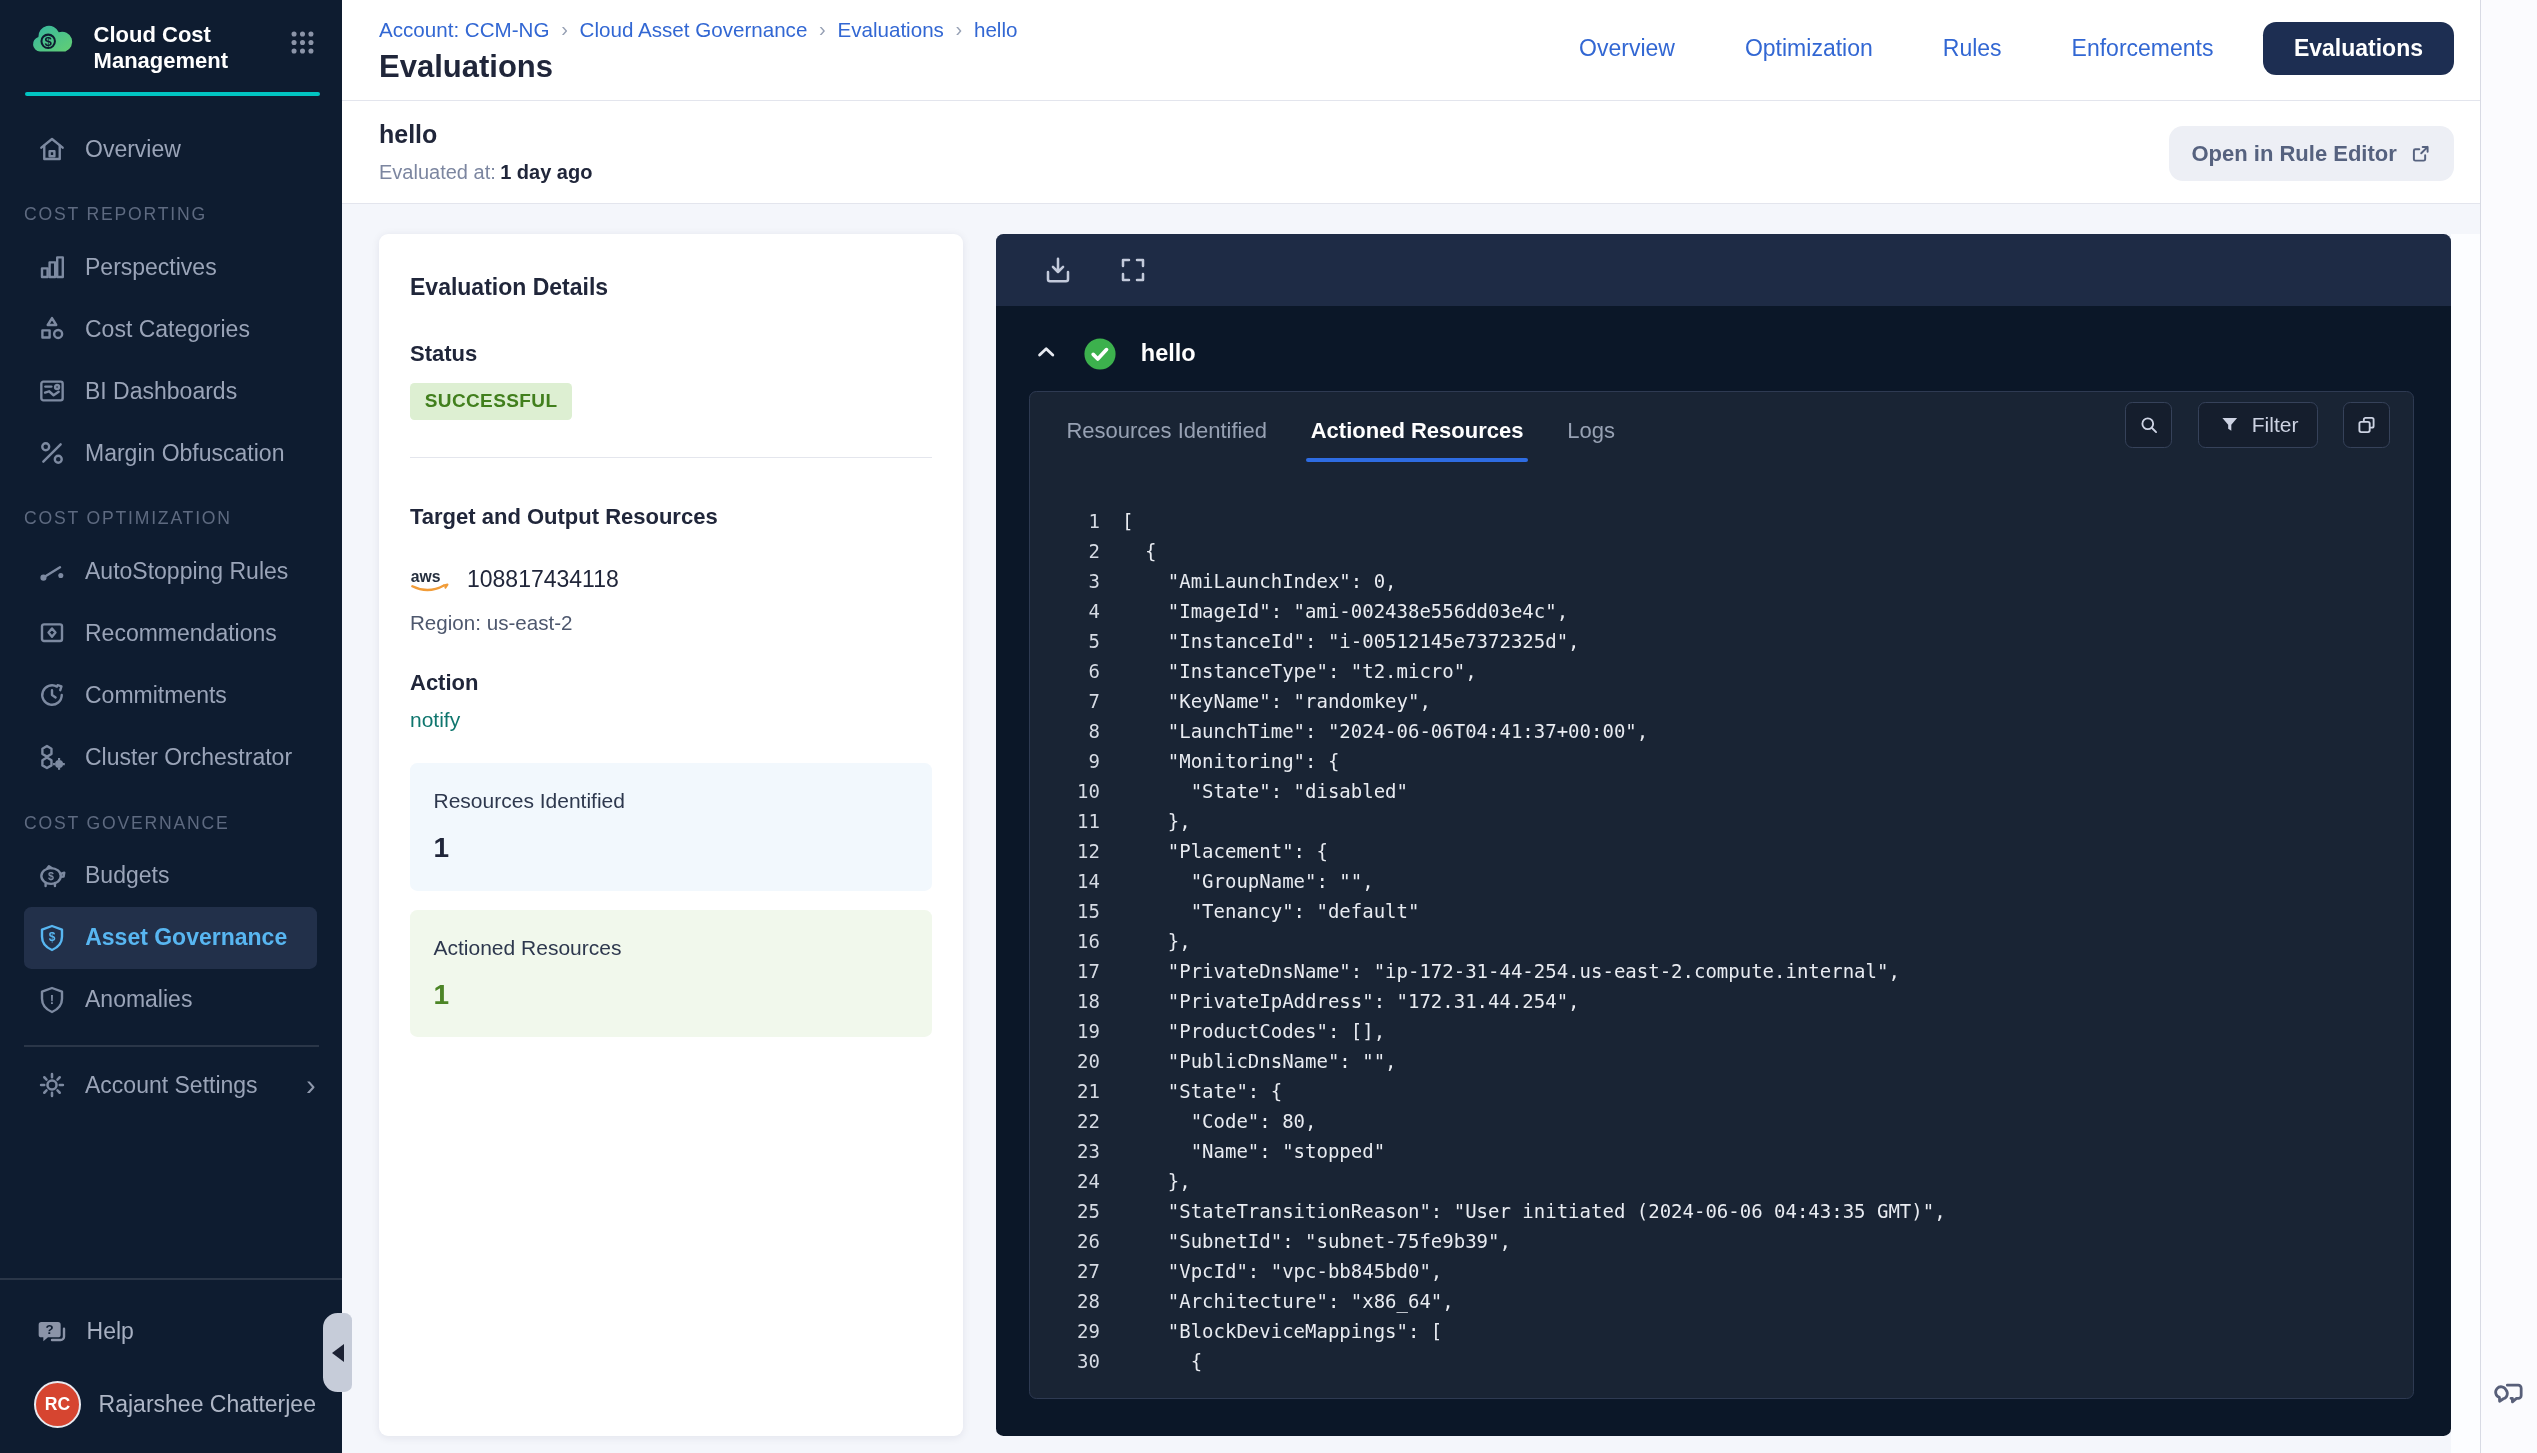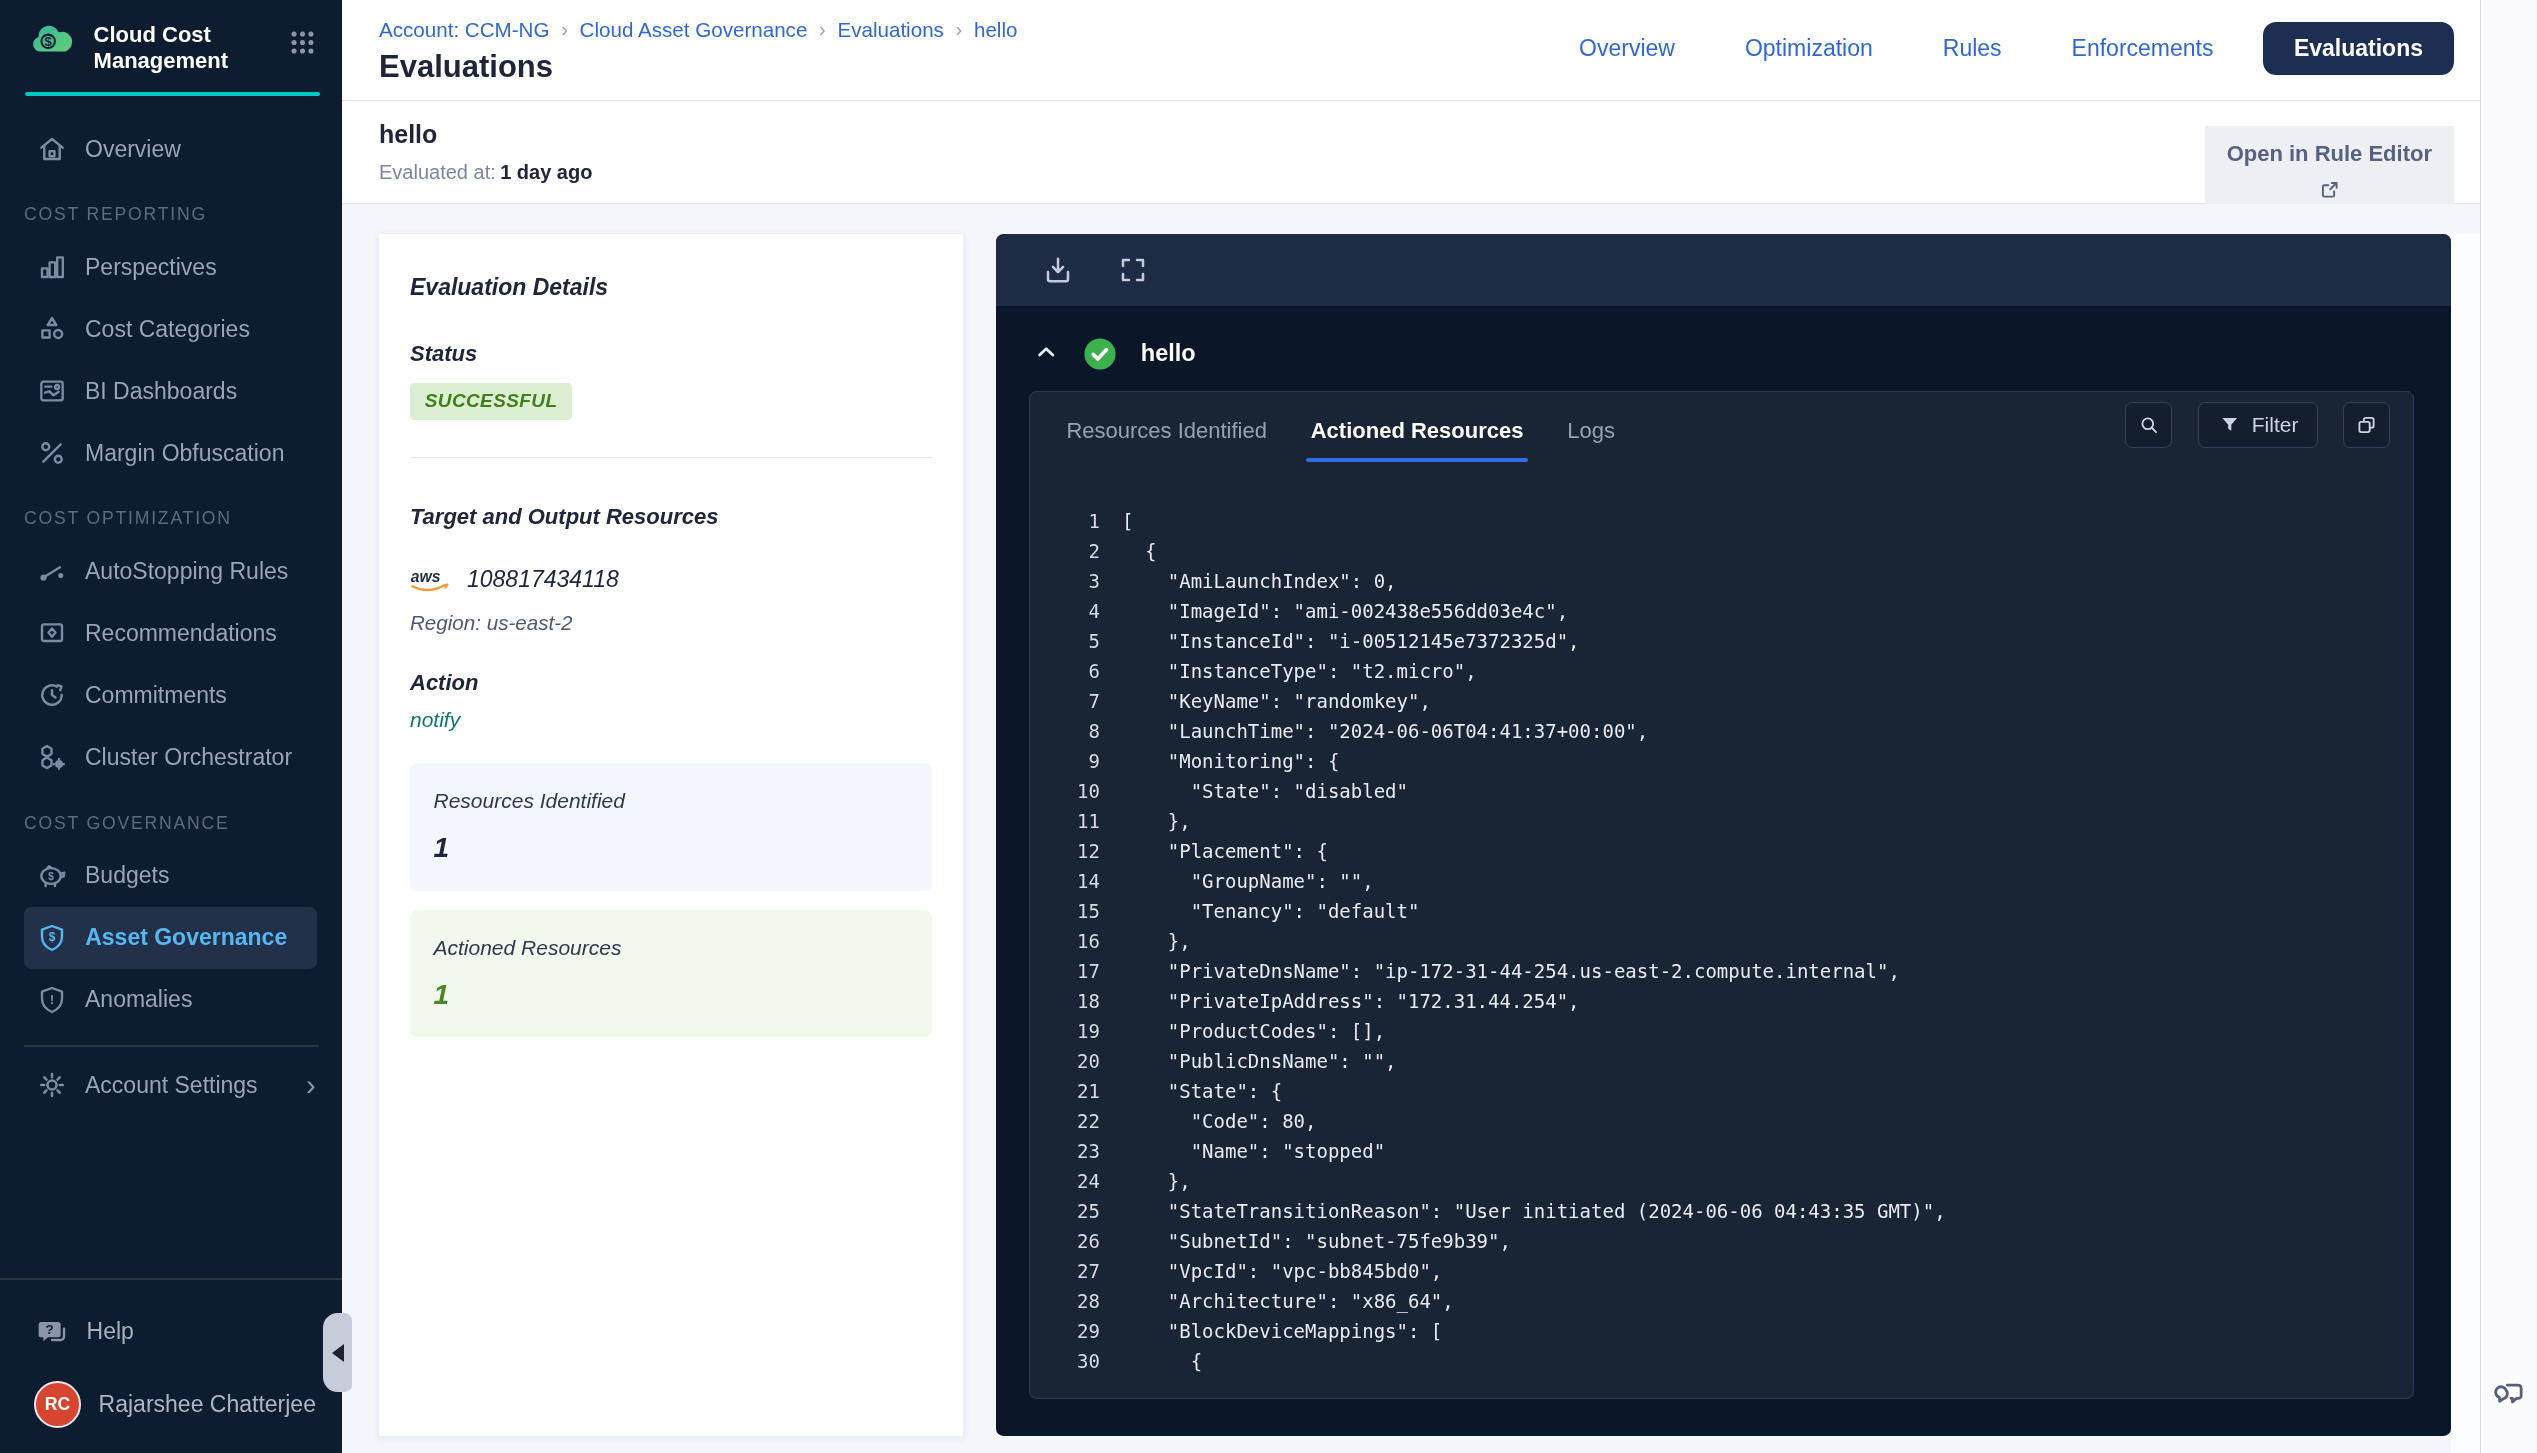--- a/index.html
+++ b/index.html
@@ -54,30 +54,30 @@
             font-size:23px; font-weight:500; color:#3267d3; }
   .topnav .nav-link { cursor:pointer; }
   .topnav .pill { background:#1d2e52; color:#fff; padding:13.2px 31px; border-radius:13.2px;
                   font-weight:700; margin-left:-20.6px; cursor:pointer; }
 
   .subheader { background:#fff; border-bottom:1.5px solid #e3e5ed; height:103px; padding:19px 26px 0 37px;
                display:flex; justify-content:space-between; align-items:flex-start; }
   .run-title { font-size:25px; font-weight:700; color:#20263a; }
   .evaluated { margin-top:11.7px; font-size:20px; color:#7c86a0; }
   .evaluated b { color:#20263a; font-weight:700; margin-left:4.4px; }
-  .open-btn { background:#edeff5; border:none; border-radius:0; padding:14.7px 22px; margin-top:5.9px;
+  .open-btn { background:#edeff5; border:none; border-radius:14px; padding:14.7px 22px; margin-top:5.9px;
               font-size:22px; font-weight:700; color:#56627f; display:flex; align-items:center; gap:11.7px;
-              font-family:inherit; cursor:pointer;flex-direction:column; }
+              font-family:inherit; cursor:pointer; }
   .open-btn svg { width:23.5px; height:23.5px; }
 
   .content { flex:1; min-height:0; display:flex; padding:30px 0 0 37px; background:#f4f6fb; }
 
   
   .details-card { width:584px; flex-shrink:0; margin-right:33px; margin-bottom:18.4px; background:#fff;
-                  border-radius:1px; box-shadow:0 1.5px 8.8px rgba(20,30,60,.08); padding:40px 31px 29px;font-style:italic; }
+                  border-radius:9px; box-shadow:0 1.5px 8.8px rgba(20,30,60,.08); padding:40px 31px 29px; }
   .dc-heading { font-size:23px; font-weight:700; color:#20263a; }
   .fld-label { font-size:22px; font-weight:700; color:#20263a; }
   .status-label { margin-top:40px; }
   .status-badge { display:inline-block; margin-top:16px; background:#ddefd2; color:#417f1d;
                   font-size:19px; font-weight:700; letter-spacing:0.4px; padding:7.3px 14.7px; border-radius:4.4px; }
   .dc-divider { border:none; border-top:1.5px solid #e4e6ed; margin-top:37px; }
   .target-heading { margin-top:46px; }
   .aws-row { margin-top:36px; display:flex; align-items:center; gap:16px; font-size:23px; color:#20263a; }
   .aws-logo svg { width:41px; height:28px; display:block; }
   .region { margin-top:17.6px; font-size:20.6px; color:#4e586e; }

